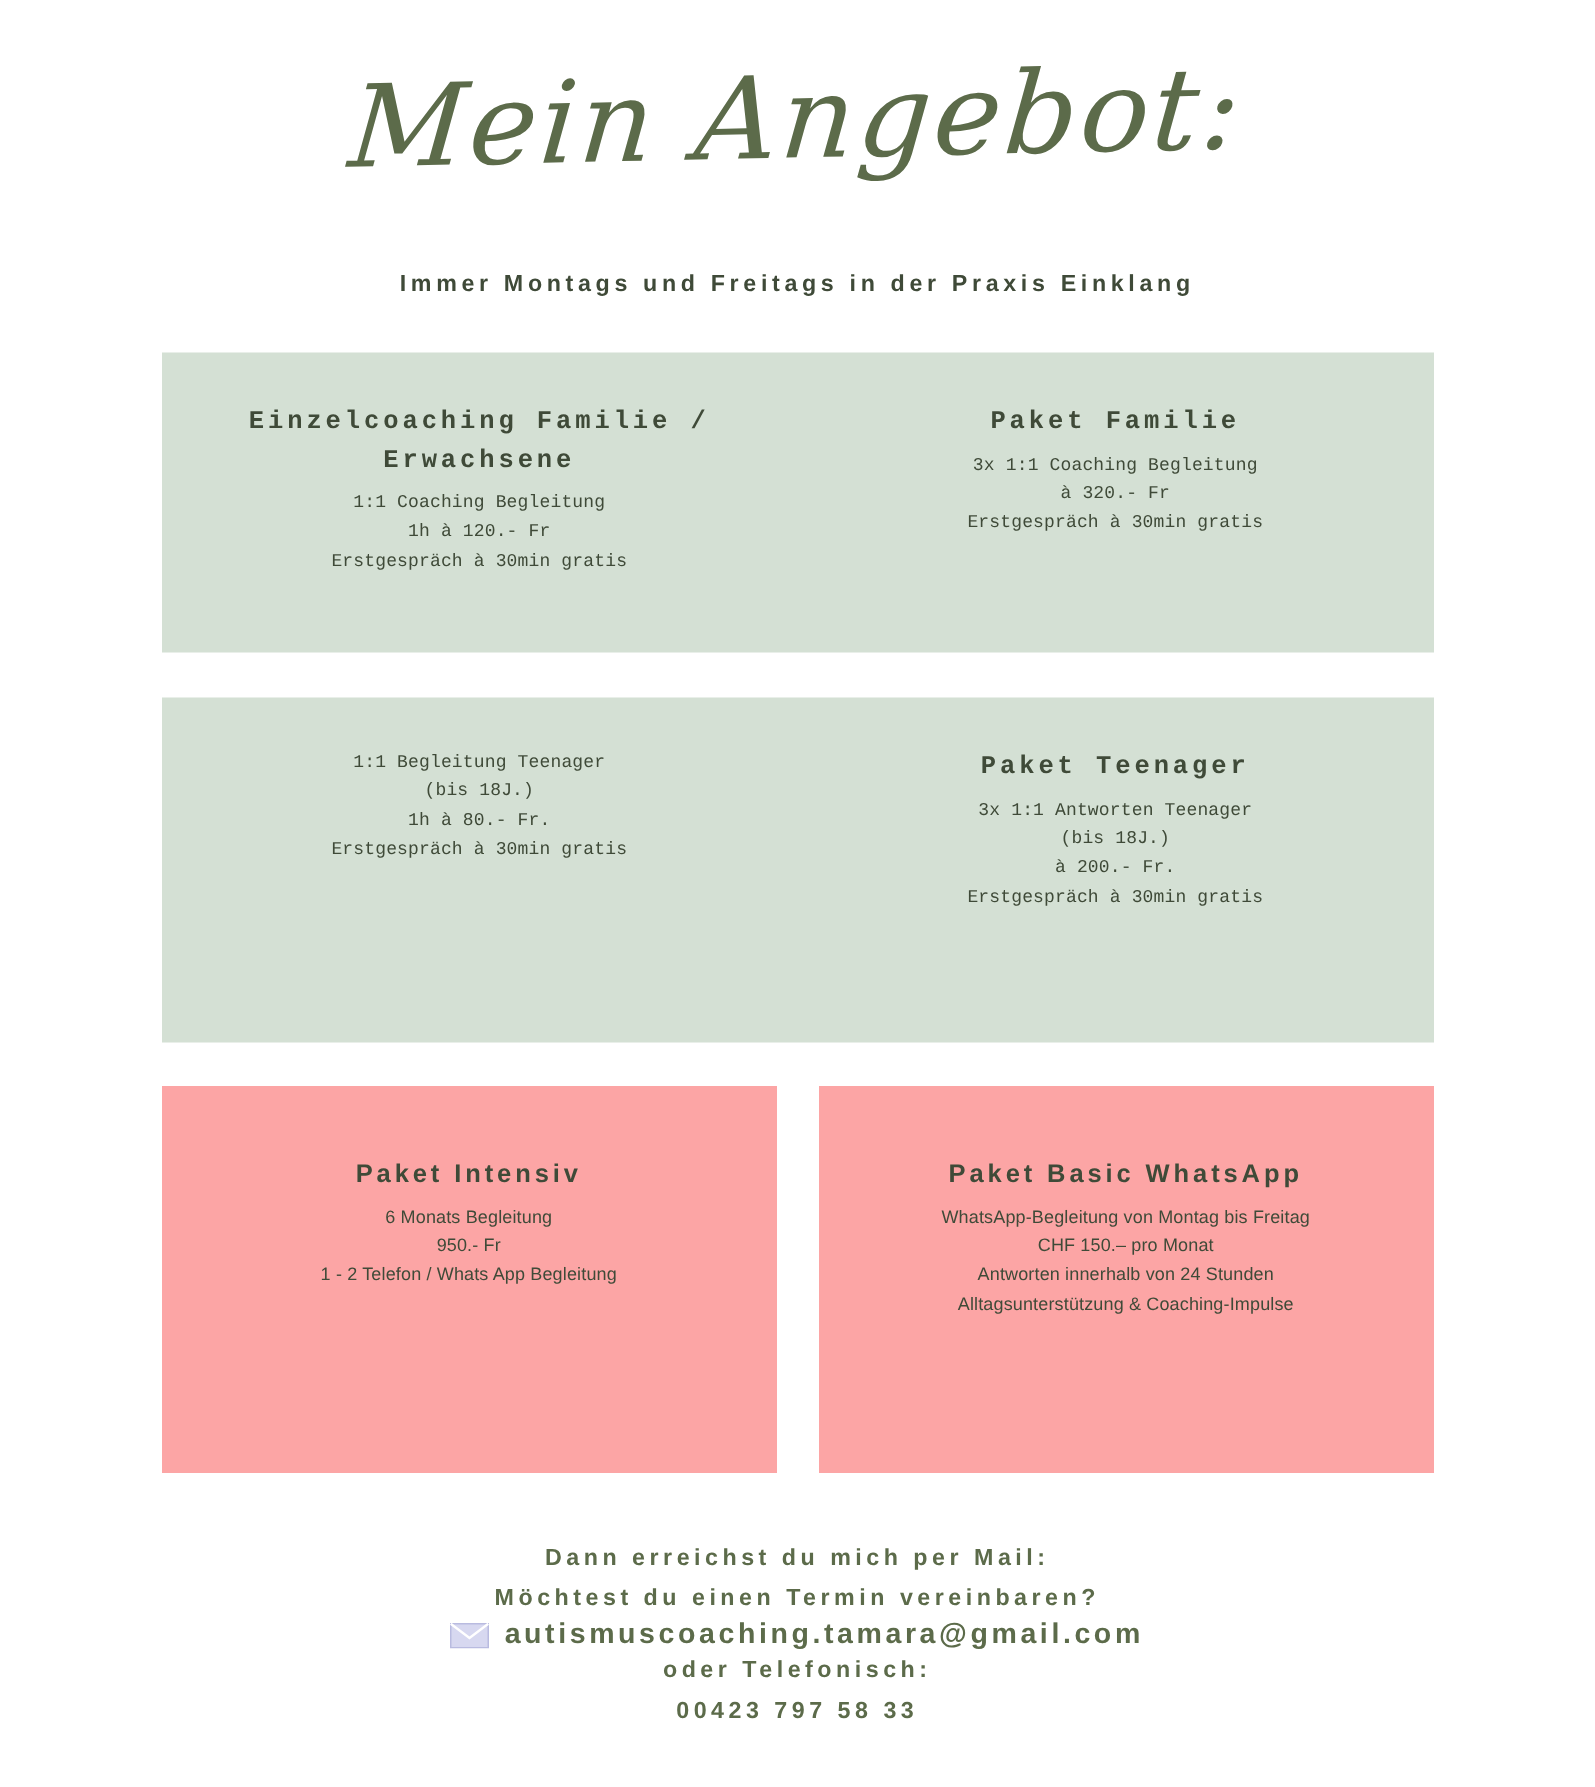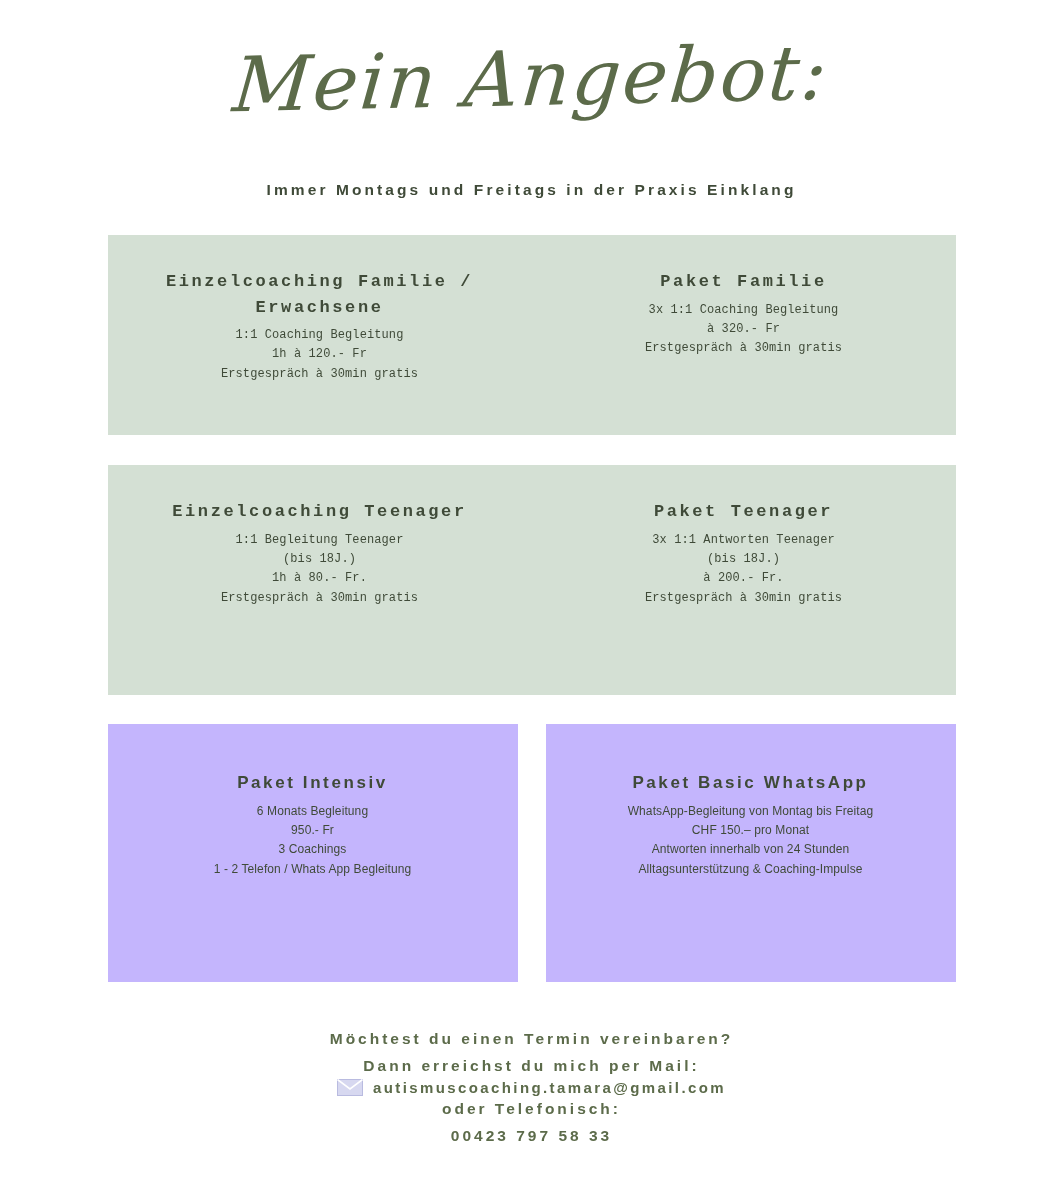--- a/index.html
+++ b/index.html
@@ -44,21 +44,21 @@
   .subtitle {
     text-align: center;
     font-size: 15.5px;
     letter-spacing: 3.1px;
     font-weight: 700;
     color: #3f4a38;
     margin-top: 6px;
   }
 
   .card {
-    background: #c4b5fd;
+    background: #fca5a5;
     padding: 30px 24px 26px 24px;
     text-align: center;
   }
 
   
   .band {
     width: 848px;
     margin: 0 auto;
     background: #d4e0d4;
     display: flex;
@@ -120,21 +120,21 @@
   }
   .mail-icon {
     display: inline-block;
     width: 26px;
     height: 17px;
     position: relative;
     flex: 0 0 auto;
   }
   .mail-icon svg { display: block; }
   .footer-mail {
-    font-size: 15px;
+    font-size: 19px;
     font-weight: 700;
     letter-spacing: 2.4px;
     color: #5c6b4a;
   }
 </style>
 </head>
 <body>
 
 <div class="page">
 
@@ -154,55 +154,53 @@
     <div class="half">
       <div class="card-title">Paket Familie</div>
       <div class="card-line">3x 1:1 Coaching Begleitung</div>
       <div class="card-line">à 320.- Fr</div>
       <div class="card-line">Erstgespräch à 30min gratis</div>
     </div>
   </div>
 
   <div class="band band2">
     <div class="half">
-      <div class="card-title">Einzelcoaching Teenager</div>
       <div class="card-line">1:1 Begleitung Teenager</div>
       <div class="card-line">(bis 18J.)</div>
       <div class="card-line">1h à 80.- Fr.</div>
       <div class="card-line">Erstgespräch à 30min gratis</div>
     </div>
     <div class="half">
       <div class="card-title">Paket Teenager</div>
       <div class="card-line">3x 1:1 Antworten Teenager</div>
       <div class="card-line">(bis 18J.)</div>
       <div class="card-line">à 200.- Fr.</div>
       <div class="card-line">Erstgespräch à 30min gratis</div>
     </div>
   </div>
 
   <div class="sep-cards">
     <div class="card">
       <div class="card-title">Paket Intensiv</div>
       <div class="card-line">6 Monats Begleitung</div>
       <div class="card-line">950.- Fr</div>
-      <div class="card-line">3 Coachings</div>
       <div class="card-line">1 - 2 Telefon / Whats App Begleitung</div>
     </div>
     <div class="card">
       <div class="card-title">Paket Basic WhatsApp</div>
       <div class="card-line">WhatsApp-Begleitung von Montag bis Freitag</div>
       <div class="card-line">CHF 150.– pro Monat</div>
       <div class="card-line">Antworten innerhalb von 24 Stunden</div>
       <div class="card-line">Alltagsunterstützung &amp; Coaching-Impulse</div>
     </div>
   </div>
 
   <div class="footer">
+    <div class="footer-line">Dann erreichst du mich per Mail:</div>
     <div class="footer-line">Möchtest du einen Termin vereinbaren?</div>
-    <div class="footer-line">Dann erreichst du mich per Mail:</div>
     <div class="mail-row">
       <span class="mail-icon">
         <svg width="26" height="17" viewBox="0 0 26 17" xmlns="http://www.w3.org/2000/svg">
           <rect x="0.5" y="0.5" width="25" height="16" fill="#d7d8f0" stroke="#b9bbe0"></rect>
           <path d="M0.5 0.5 L13 10 L25.5 0.5" fill="none" stroke="#ffffff" stroke-width="1.6"></path>
         </svg>
       </span>
       <span class="footer-mail">autismuscoaching.tamara@gmail.com</span>
     </div>
     <div class="footer-line">oder Telefonisch:</div>

